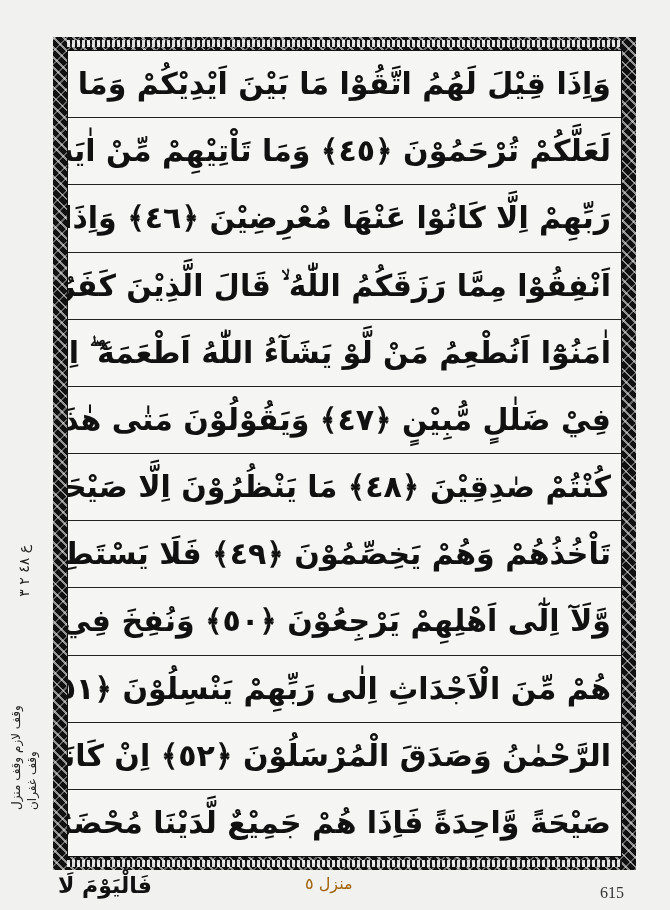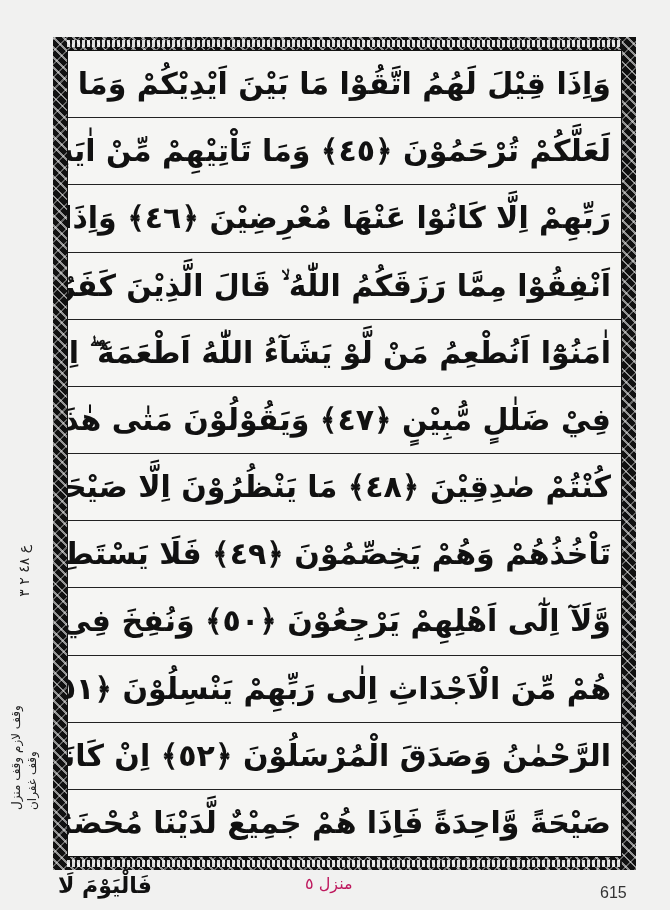--- a/index.html
+++ b/index.html
@@ -45,24 +45,24 @@
   }
   .margin-waqf {
     position:absolute; left:6px; top:610px; width:36px; height:200px;
     display:flex; flex-direction:row; gap:2px; justify-content:center;
   }
   .margin-waqf span { writing-mode:vertical-rl; transform:rotate(180deg); font-size:12px; color:#222; white-space:nowrap; }
   .footer-catchword {
     position:absolute; left:58px; top:873px; font-size:22px; font-weight:bold; direction:rtl; color:#111;
   }
   .footer-manzil {
-    position:absolute; left:305px; top:874px; font-size:16px; direction:rtl; color:#be185d;text-align:right;
+    position:absolute; left:305px; top:874px; font-size:16px; direction:rtl; color:#a16207;text-align:right;
   }
   .footer-page {
-    position:absolute; left:600px; top:884px; font-family:Liberation Sans, sans-serif; font-size:16px; color:#333;
+    position:absolute; left:600px; top:884px; font-family:Liberation Serif, serif; font-size:16px; color:#333;
   }
 </style>
 </head>
 <body>
 
 <div class="frame">
   <div class="frame-pattern"></div>
   <div class="frame-band-top"></div>
   <div class="frame-band-bottom"></div>
   <div class="content" id="lines">

